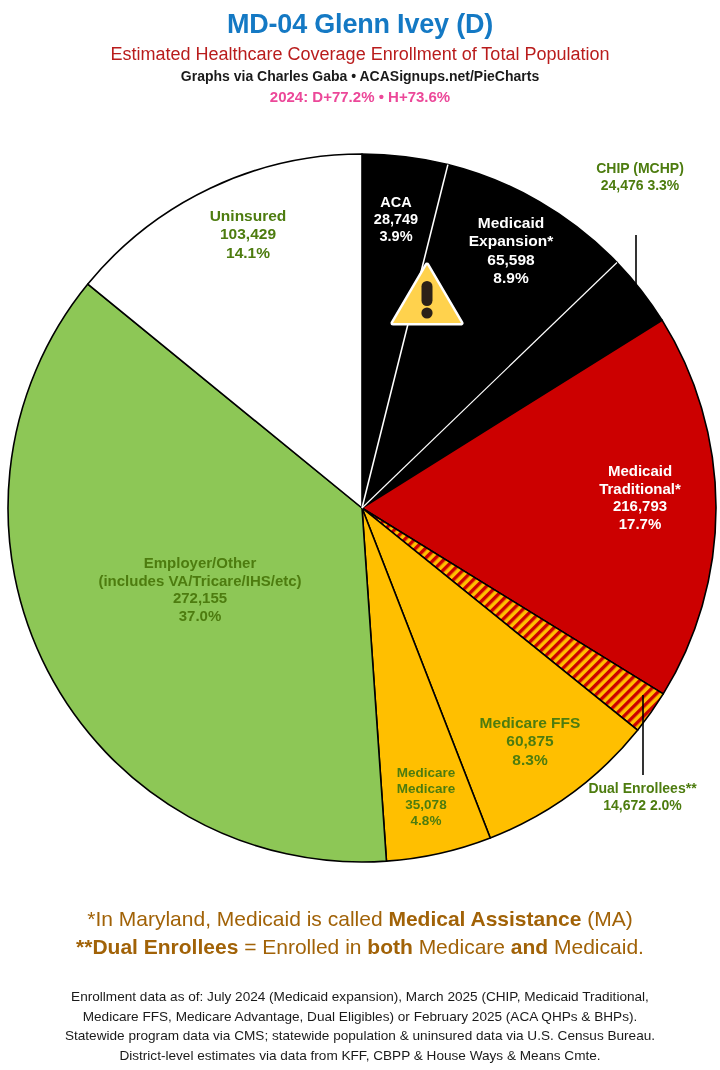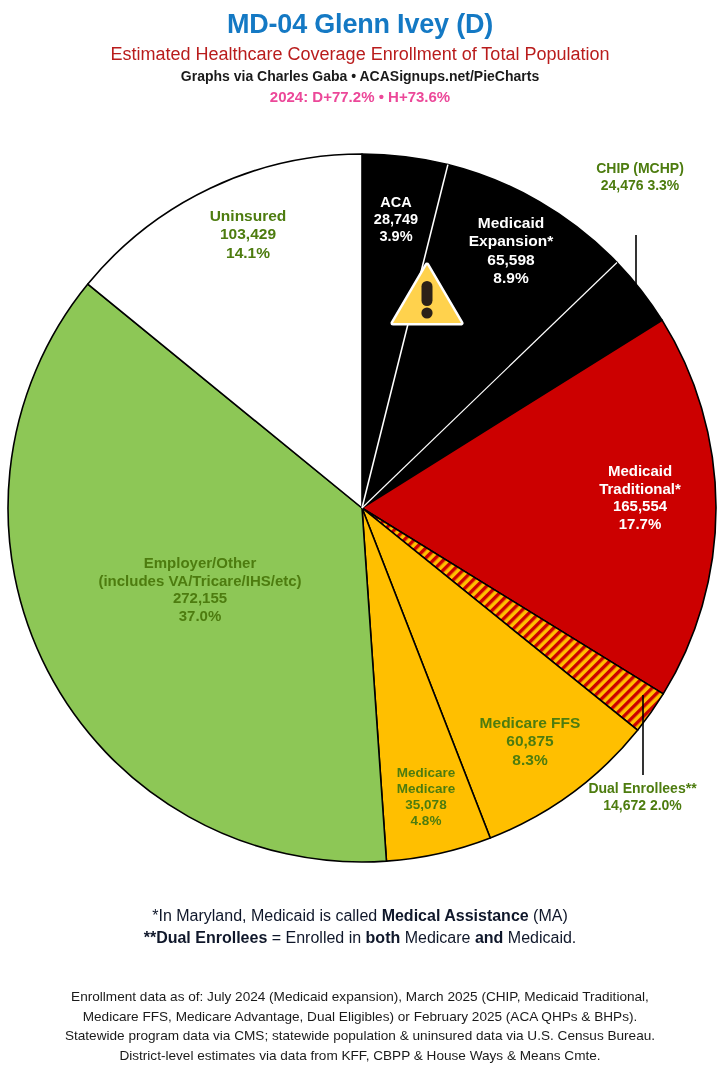--- a/index.html
+++ b/index.html
@@ -32,21 +32,21 @@
   .l-chip{left:560px;top:30px;width:160px;font-size:14px;}
   .l-mcdtrad{left:570px;top:332px;width:140px;font-size:15px;}
   .l-dual{left:565px;top:650px;width:155px;font-size:14px;}
   .l-mcffs{left:450px;top:584px;width:160px;font-size:15.5px;}
   .l-mcadv{left:372px;top:635px;width:108px;font-size:13.5px;}
   .l-emp{left:55px;top:424px;width:290px;font-size:15px;}
 
   .footnotes{
     position:absolute;left:0;top:905px;width:720px;text-align:center;
   }
-  .fn-line{font-size:16px;line-height:1.35;color:#0f172a;}
+  .fn-line{font-size:21px;line-height:1.35;color:#a16207;}
   .fn-line b{font-weight:bold;}
   .src{position:absolute;left:0;top:975px;width:720px;text-align:center;margin-top:12px;}
   .src-line{font-size:13.6px;line-height:1.45;color:#1a1a1a;}
 </style>
 </head>
 <body>
 
 <div class="header">
   <div class="title">MD-04 Glenn Ivey (D)</div>
   <div class="sub1">Estimated Healthcare Coverage Enrollment of Total Population</div>
@@ -109,21 +109,21 @@
   </div>
 
   <div class="slice-label lbl-dark l-chip">
     <div>CHIP (MCHP)</div>
     <div>24,476 3.3%</div>
   </div>
 
   <div class="slice-label lbl-white l-mcdtrad">
     <div>Medicaid</div>
     <div>Traditional*</div>
-    <div>165,554</div>
+    <div>216,793</div>
     <div>17.7%</div>
   </div>
 
   <div class="slice-label lbl-dark l-dual">
     <div>Dual Enrollees**</div>
     <div>14,672 2.0%</div>
   </div>
 
   <div class="slice-label lbl-dark l-mcffs">
     <div>Medicare FFS</div>

